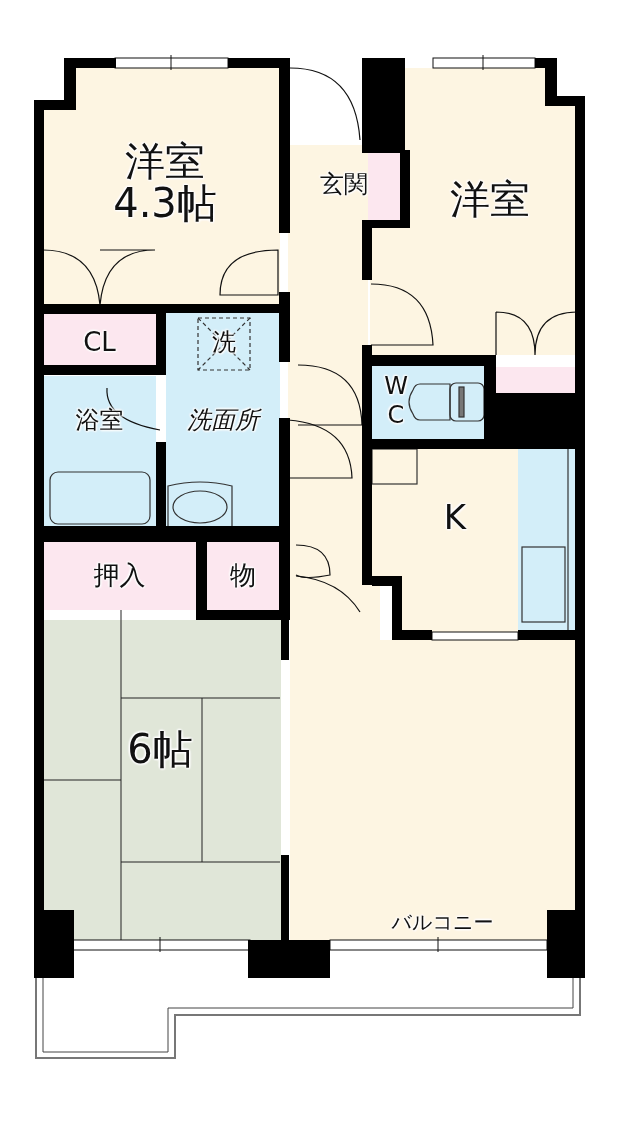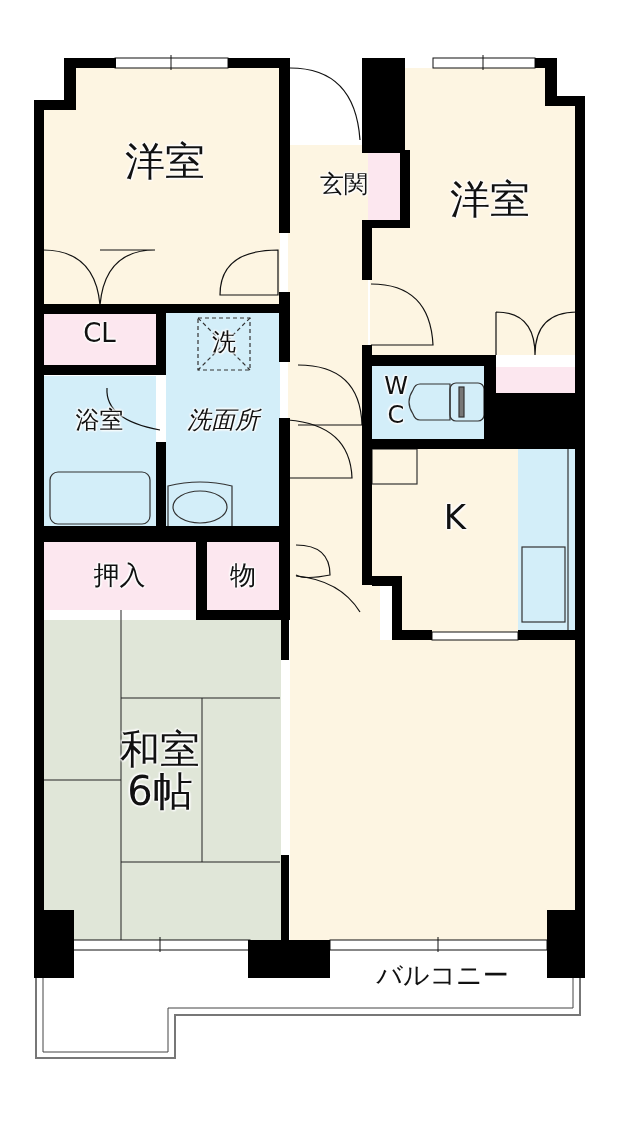--- a/index.html
+++ b/index.html
@@ -153,37 +153,37 @@
     <rect x="281" y="855" width="8" height="90"></rect>
 
     <rect x="34" y="910" width="40" height="68"></rect>
     <rect x="248" y="940" width="82" height="38"></rect>
     <rect x="547" y="910" width="38" height="68"></rect>
   </g>
 </svg>
 
 <div class="lbl big" style="left:80px;top:140px;width:170px;">
   <div>洋室</div>
+  <div>4.3帖</div>
 </div>
 <div class="lbl big" style="left:405px;top:178px;width:170px;">
   <div>洋室</div>
 </div>
 <div class="lbl sm" style="left:288px;top:172px;width:80px;text-align:right;">玄関</div>
-<div class="lbl mid" style="left:43px;top:320px;width:113px;">CL</div>
+<div class="lbl mid" style="left:43px;top:329px;width:113px;">CL</div>
 <div class="lbl sm" style="left:198px;top:330px;width:52px;">洗</div>
 <div class="lbl sm" style="left:43px;top:408px;width:113px;">浴室</div>
 <div class="lbl sm" style="left:166px;top:408px;width:114px;font-style:italic;">洗面所</div>
 <div class="lbl sm" style="left:371px;top:372px;width:50px;line-height:1.2;">
   <div>W</div>
   <div>C</div>
 </div>
 <div class="lbl mid" style="left:400px;top:500px;width:110px;font-size:34px;">
   <div>K</div>
 </div>
 <div class="lbl mid" style="left:43px;top:562px;width:153px;">押入</div>
 <div class="lbl mid" style="left:207px;top:562px;width:72px;">物</div>
 <div class="lbl big" style="left:90px;top:728px;width:140px;">
-  <div>和室</div>
   <div>6帖</div>
 </div>
 <div class="lbl big" style="left:340px;top:740px;width:180px;">
 </div>
-<div class="lbl" style="left:355px;top:962px;width:175px;font-size:26px;">バルコニー</div>
+<div class="lbl" style="left:355px;top:912px;width:175px;font-size:20px;">バルコニー</div>
 
 </body></html>

